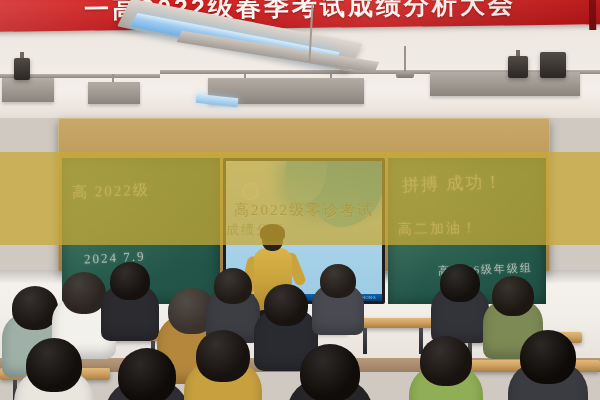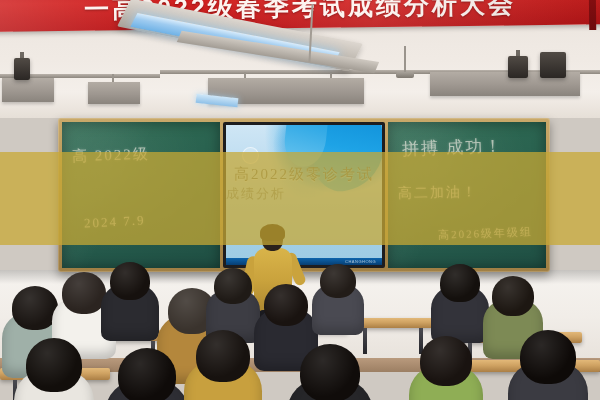--- a/index.html
+++ b/index.html
@@ -129,21 +129,21 @@
   
   .board-frame {
     position:absolute; left:58px; top:118px; width:492px; height:154px;
     background:linear-gradient(180deg,#c9a96a 0%,#b79454 40%,#a07f44 100%);
     border-radius:3px;
     box-shadow:0 4px 10px rgba(0,0,0,.35), inset 0 0 0 1px rgba(255,255,255,.18);
     padding:4px;
   }
   .board-inner {
     position:relative; width:100%; height:100%;
-    display:flex; gap:3px;
+    display:flex; gap:3px;margin-top:36px;
   }
 
   
   .chalk {
     position:relative; flex:0 0 auto;
     background:
       radial-gradient(ellipse at 30% 30%, rgba(255,255,255,.07), transparent 60%),
       linear-gradient(160deg,#2f6b52 0%,#2a6350 38%,#24584a 70%,#1f4f43 100%);
     box-shadow:inset 0 0 14px rgba(0,0,0,.4);
     overflow:hidden;

